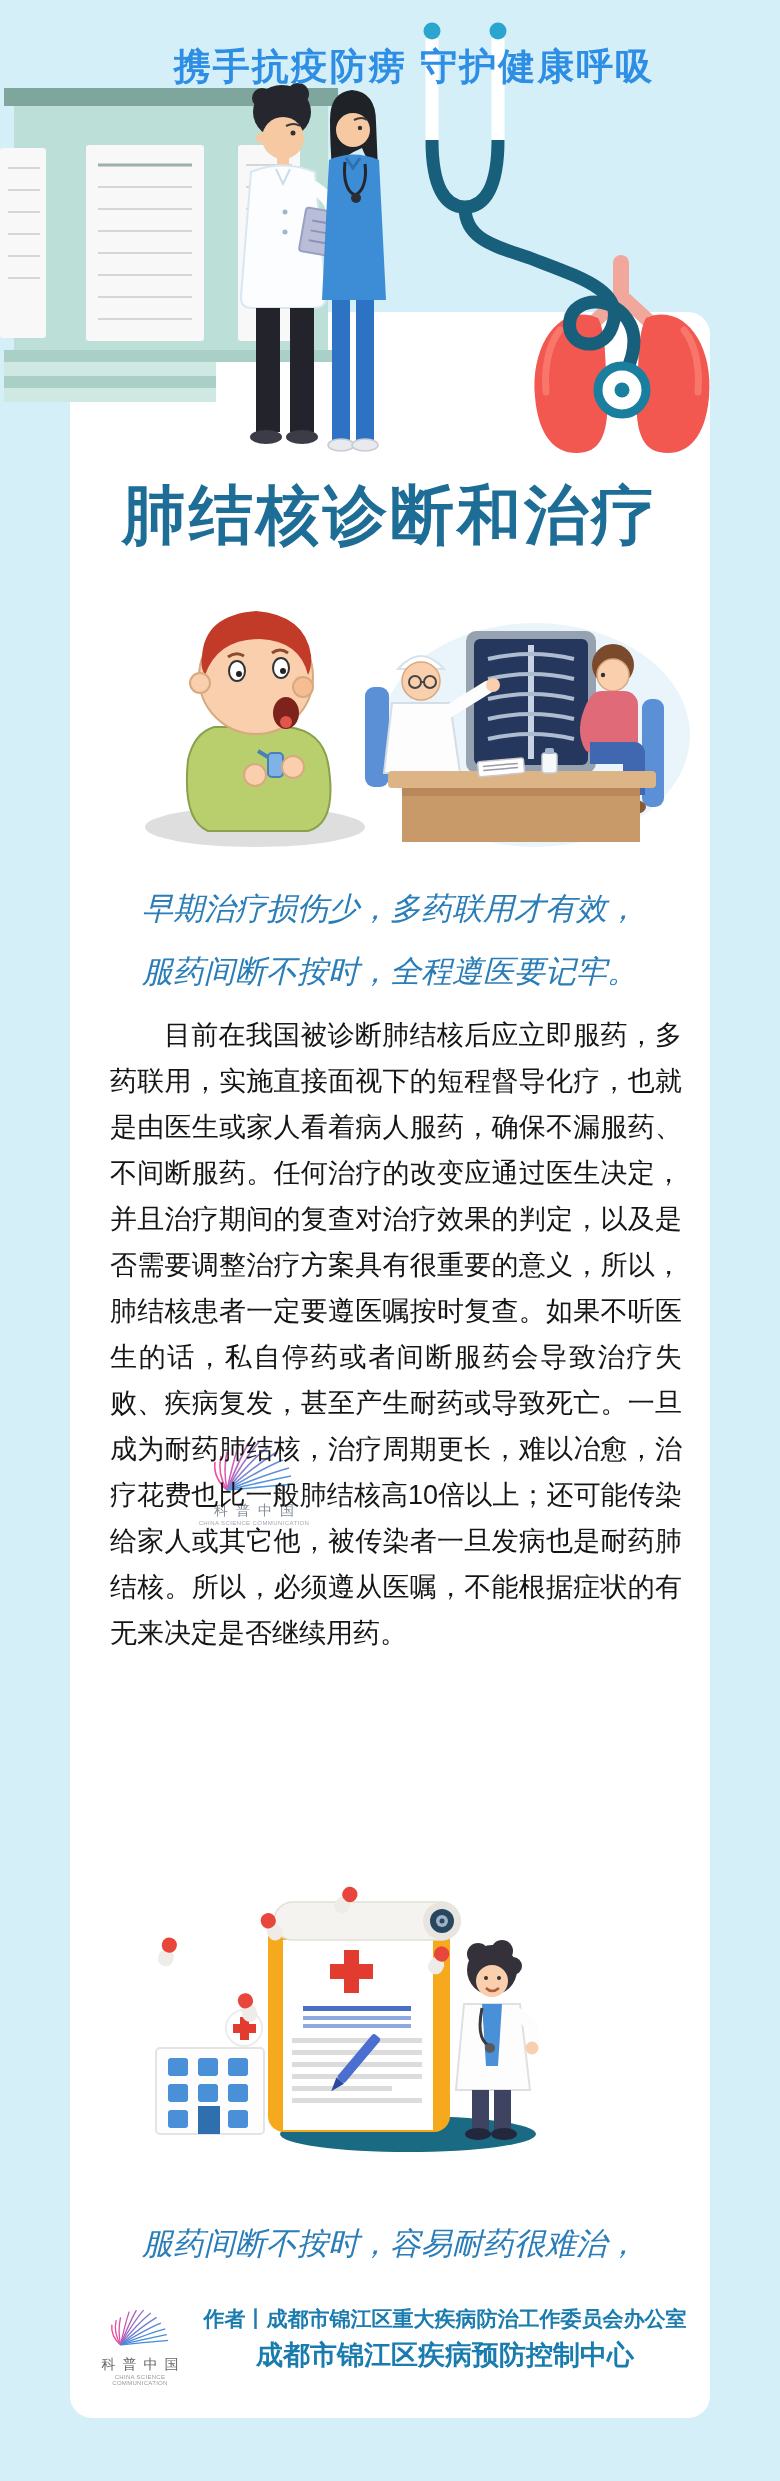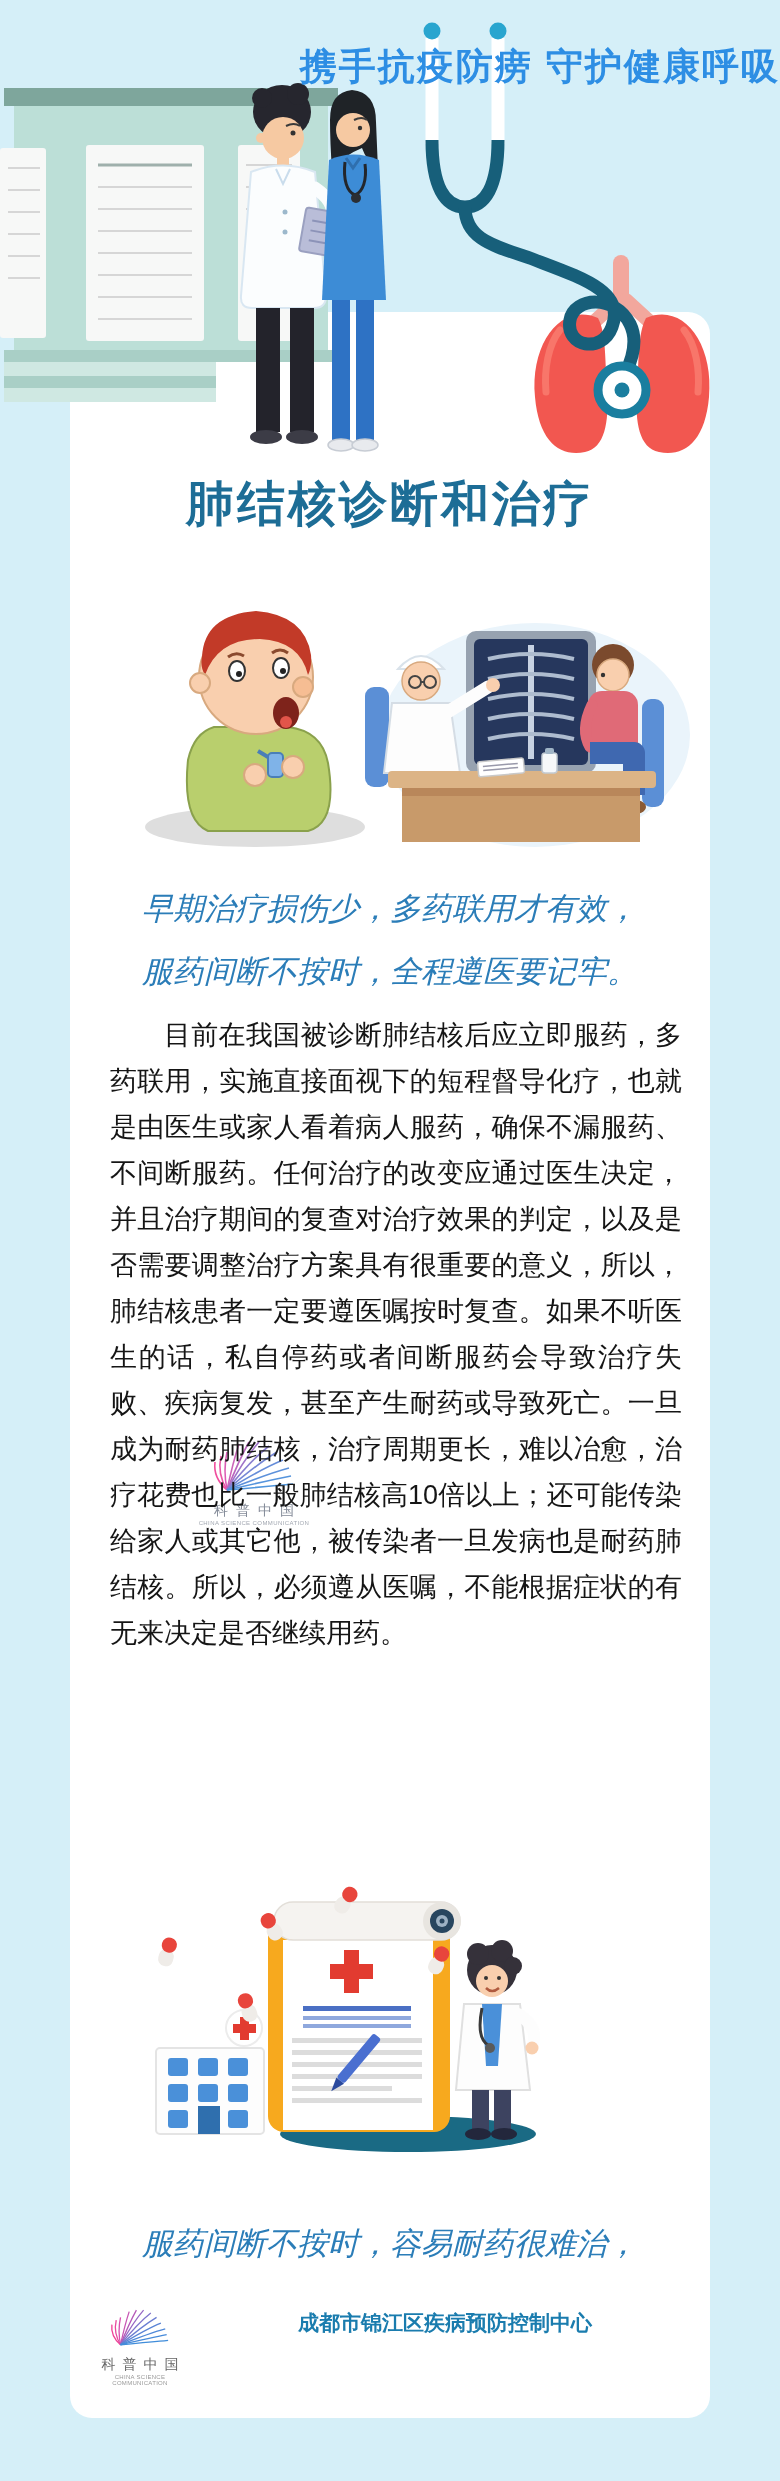--- a/index.html
+++ b/index.html
@@ -1,43 +1,43 @@
 <!DOCTYPE html>
 <html><head>
 <meta charset="utf-8">
 <style>
   html,body{margin:0;padding:0;background:#d5eff8;}
   .page{position:relative;width:780px;height:2481px;background:#d5eff8;overflow:hidden;
         font-family:"Liberation Sans",sans-serif;}
-  .slogan{position:absolute;top:42px;left:0;width:780px;text-align:right;padding-left:48px;
+  .slogan{position:absolute;top:42px;left:0;width:780px;text-align:center;padding-left:48px;
           box-sizing:border-box;font-size:37px;font-weight:bold;color:#2d8ee4;letter-spacing:2px;z-index:6;}
   .banner-art{position:absolute;top:0;left:0;z-index:5;}
   .card{position:absolute;left:70px;top:312px;width:640px;height:2106px;background:#ffffff;
         border-radius:22px;z-index:2;}
   .title{position:absolute;top:160px;left:0;width:100%;margin:0;text-align:center;
-         font-size:48px;font-weight:800;color:#1d6d96;letter-spacing:3px;}
+         font-size:64px;font-weight:800;color:#1d6d96;letter-spacing:3px;}
   .illo1{position:absolute;left:20px;top:283px;}
   .illo2{position:absolute;left:70px;top:1566px;}
   .verse{position:absolute;left:0;width:100%;text-align:center;font-style:italic;font-weight:400;
          color:#2b7db8;font-size:31px;line-height:63px;}
   .verse1{top:565px;}
   .verse2{top:1900px;}
   .bodytext{position:absolute;left:40px;top:700px;width:572px;z-index:2;
             font-size:27px;line-height:46px;color:#151515;text-align:justify;}
   .bodytext p{margin:0;text-indent:2em;}
   .watermark{position:absolute;left:128px;top:1120px;width:112px;text-align:center;z-index:1;opacity:.92;}
   .wm-cn{font-size:14px;letter-spacing:8px;padding-left:8px;color:#79808f;margin-top:2px;}
   .wm-en{font-size:6px;letter-spacing:.4px;color:#9aa0ab;}
   .footer{position:absolute;left:20px;top:1990px;width:600px;display:flex;gap:10px;align-items:flex-start;}
   .footer-logo{width:100px;text-align:center;flex:none;}
   .logo-cn{font-size:14px;letter-spacing:7px;padding-left:7px;color:#666;margin-top:2px;}
   .logo-en{font-size:6px;letter-spacing:.3px;color:#999;}
   .footer-text{flex:1;color:#1a7cae;font-weight:bold;text-align:center;}
   .author1{font-size:21px;line-height:33px;}
-  .author2{font-size:21px;line-height:33px;margin-top:4px;}
+  .author2{font-size:27px;line-height:33px;margin-top:4px;}
 </style>
 </head>
 <body>
 
 <div class="page">
 
   <div class="slogan">携手抗疫防痨 守护健康呼吸</div>
 
   <svg class="banner-art" width="780" height="470" viewBox="0 0 780 470">
     <g>
@@ -326,18 +326,19 @@
             <path d="M16,58 Q52,36 72,28" stroke="#5a84d6"></path>
             <path d="M16,58 Q56,42 78,36" stroke="#4f88d8"></path>
             <path d="M16,58 Q60,48 80,44" stroke="#478bda"></path>
             <path d="M16,58 Q62,54 82,52" stroke="#418dda"></path>
           </g>
         </svg>
         <div class="logo-cn">科普中国</div>
         <div class="logo-en">CHINA SCIENCE COMMUNICATION</div>
       </div>
       <div class="footer-text">
+        <div class="author1">作者丨成都市锦江区重大疾病防治工作委员会办公室</div>
         <div class="author2">成都市锦江区疾病预防控制中心</div>
       </div>
     </div>
 
   </div>
 </div>
 
 </body></html>

